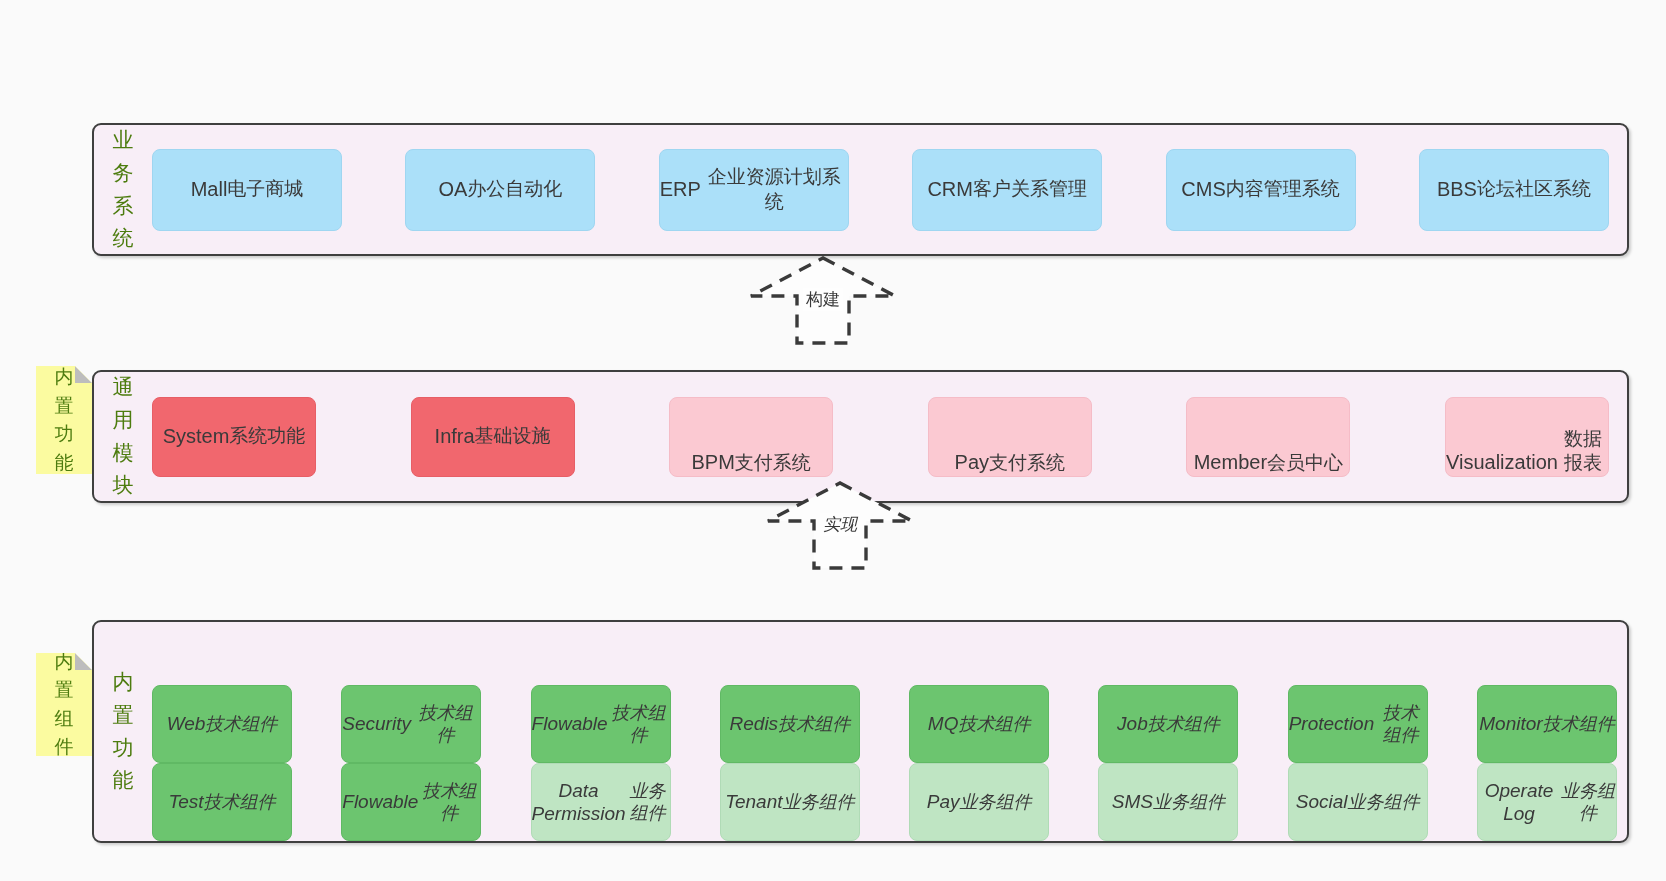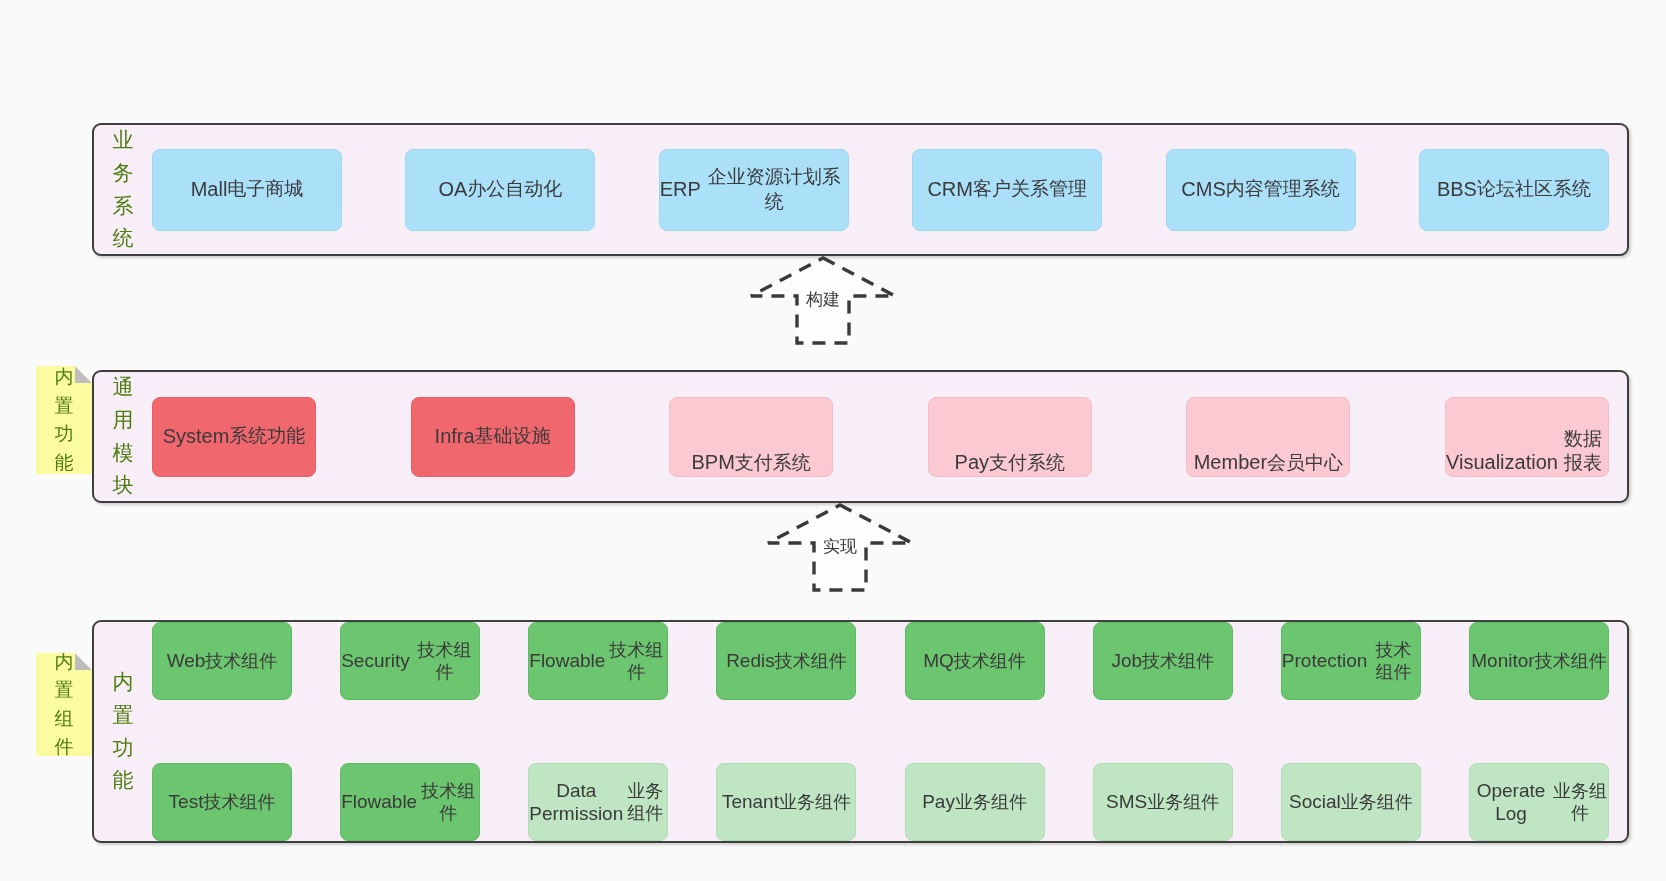--- a/index.html
+++ b/index.html
@@ -22,22 +22,23 @@
   }
   .v-label{
     width:1.15em;font-size:21px;line-height:1.55;word-break:break-all;
     text-align:center;color:#4d7c0f;
   }
   .boxes-area{
     flex:1;display:flex;align-items:center;justify-content:space-between;
     padding:0 18px 0 0;
   }
   .boxes-col{
-    flex:1;display:flex;flex-direction:column;justify-content:space-between;
-    padding:0 18px 0 0;
+    flex:1;display:flex;flex-direction:column;justify-content:flex-end;
+    padding:0 10px 0 0;
+    font-style:italic;
   }
   .boxes-row{display:flex;justify-content:space-between;width:100%;}
   
   .box{
     box-sizing:border-box;border-radius:8px;display:flex;flex-direction:row;
     align-items:center;justify-content:center;text-align:center;
   }
   .box-title{font-size:20px;line-height:1.28;}
   .box-sub{font-size:19px;line-height:1.28;}
   .b-wide{width:190px;height:82px;}
@@ -65,21 +66,21 @@
   #tag-modules{left:36px;top:366px;height:108px;}
   #tag-components{left:36px;top:653px;height:103px;}
   
   .up-arrow{position:absolute;width:150px;height:92px;z-index:1;}
   .up-arrow svg{display:block;}
   .arrow-label{
     position:absolute;left:50%;top:33px;transform:translateX(-50%);
     font-size:17px;background:#fefefe;padding:0 3px;white-space:nowrap;
   }
   #arrow-build{left:748px;top:255px;}
-  #arrow-impl{left:765px;top:502px;}
+  #arrow-impl{left:765px;top:480px;font-style:italic;}
 </style>
 </head>
 <body>
 
 <div class="stage">
 
   <div class="section" id="sec-business">
     <div class="label-col">
       <div class="v-label">业务系统</div>
     </div>

